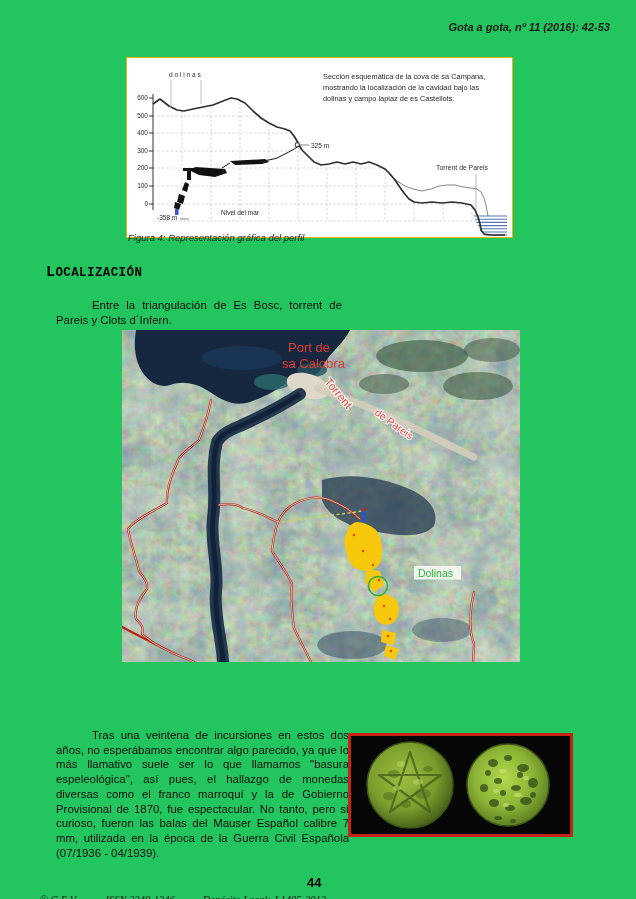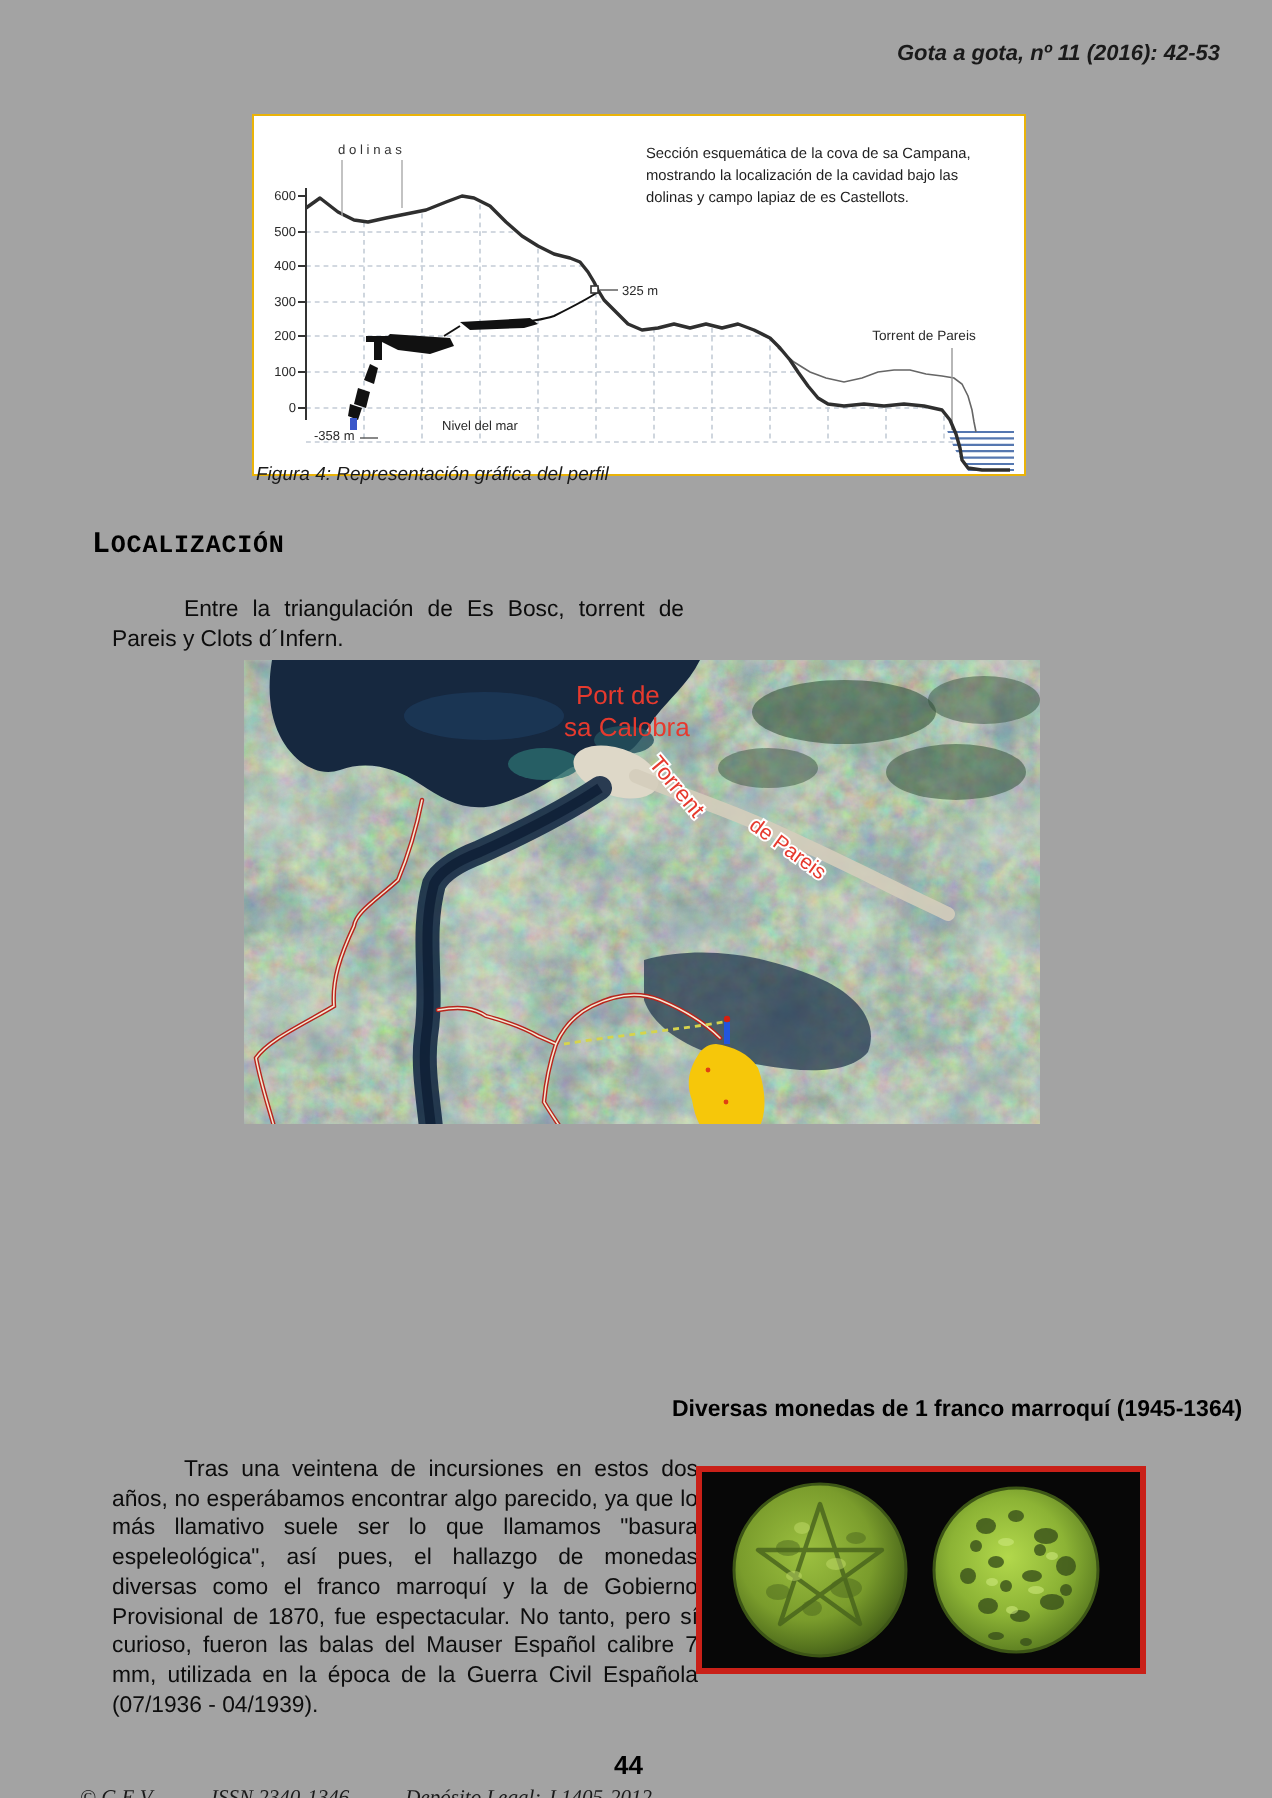--- a/index.html
+++ b/index.html
@@ -1,34 +1,34 @@
 <!DOCTYPE html>
 <html lang="es"><head>
 <meta charset="utf-8">
 <style>
   html,body{margin:0;padding:0;background:#e9e9e9;}
-  .page{position:relative;width:636px;height:899px;background:#a3a3a3;margin:0 auto;
+  .page{position:relative;width:636px;height:899px;background:#22c55e;margin:0 auto;
         font-family:"Liberation Sans",sans-serif;color:#111;overflow:hidden;}
   
   .hdr{position:absolute;top:21px;right:26px;font-size:11px;font-weight:bold;font-style:italic;color:#1a1a1a;}
   
   .fig4{position:absolute;left:126px;top:57px;width:387px;height:181px;border:1px solid #eab308;background:#fff;box-sizing:border-box;}
   .fig4 svg{display:block;}
   .fig4cap{position:absolute;left:128px;top:232px;font-size:9.5px;font-style:italic;color:#1a1a1a;}
   
   .sect{position:absolute;font-weight:bold;font-size:12.5px;letter-spacing:.4px;color:#000;margin:0;}
   .sect::first-letter{font-size:15px;}
   .loc-head{left:46px;top:264px;font-family:Liberation Mono, monospace;}
   .obj-head{left:40px;top:696px;}
   
   .body-par{position:absolute;font-size:11.4px;line-height:14.6px;text-align:justify;color:#0d0d0d;margin:16px;}
   .loc-body{left:40px;top:282px;width:286px;text-indent:36px;}
   .obj-body{left:40px;top:712px;width:293px;text-indent:36px;line-height:14.7px;}
   
-  .photo{position:absolute;left:122px;top:330px;width:398px;height:232px;overflow:hidden;}
+  .photo{position:absolute;left:122px;top:330px;width:398px;height:332px;overflow:hidden;}
   .fig5cap{position:absolute;left:114px;top:665px;width:410px;font-size:9.3px;font-style:italic;line-height:11.5px;text-align:justify;color:#1a1a1a;}
   
   .coins-head{position:absolute;left:336px;top:698px;width:288px;font-size:11.5px;font-weight:bold;line-height:14px;color:#000;margin:0;}
   .coins-box{position:absolute;left:348px;top:733px;width:225px;height:104px;border:3px solid #c92018;background:#070707;box-sizing:border-box;}
   
   .footer{position:absolute;left:40px;top:855px;display:flex;gap:28px;
           font-family:"Liberation Serif",serif;font-style:italic;font-size:10.5px;color:#1a1a1a;margin-top:39px;}
   .pagenum{position:absolute;left:307px;top:851px;font-size:13px;font-weight:bold;color:#000;margin-top:24px;}
   svg text{font-family:"Liberation Sans",sans-serif;}
 </style>
@@ -234,21 +234,20 @@
         <text transform="translate(202,52) rotate(50)" font-size="11.5" style="paint-order:stroke" stroke="#ffffff" stroke-width="2">Torrent</text>
         <text transform="translate(252,84) rotate(36)" font-size="10.5" style="paint-order:stroke" stroke="#ffffff" stroke-width="2">de Pareis</text>
       </g>
       <rect x="292" y="236" width="47" height="13.5" fill="#f2f5ee"></rect>
       <text x="296" y="246.5" font-size="10.5" fill="#2fb53a">Dolinas</text>
     </svg>
   </div>
 
   <p class="body-par obj-body">Tras una veintena de incursiones en estos dos años, no esperábamos encontrar algo parecido, ya que lo más llamativo suele ser lo que llamamos "basura espeleológica", así pues, el hallazgo de monedas diversas como el franco marroquí y la de Gobierno Provisional de 1870, fue espectacular. No tanto, pero sí curioso, fueron las balas del Mauser Español calibre 7 mm, utilizada en la época de la Guerra Civil Española (07/1936 - 04/1939).</p>
 
-  <h3 class="coins-head">Diversas monedas de 1 franco marroquí (1945-1364)</h3>
   <div class="coins-box">
     <svg width="219" height="98" viewBox="0 0 219 98">
       <defs>
         <radialGradient id="coin1g" cx="42%" cy="40%" r="65%">
           <stop offset="0%" stop-color="#9cc040"></stop>
             <stop offset="60%" stop-color="#7a9c2c"></stop>
           <stop offset="85%" stop-color="#55731e"></stop>
             <stop offset="100%" stop-color="#3f5718"></stop>
         </radialGradient>
         <radialGradient id="coin2g" cx="45%" cy="42%" r="65%">

